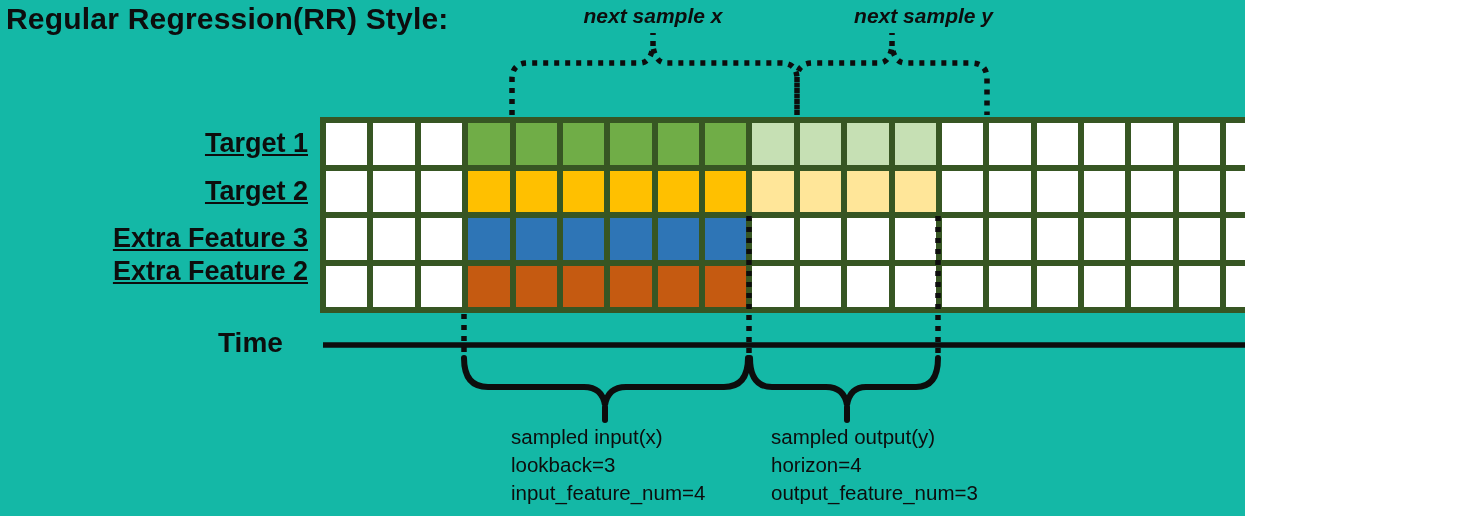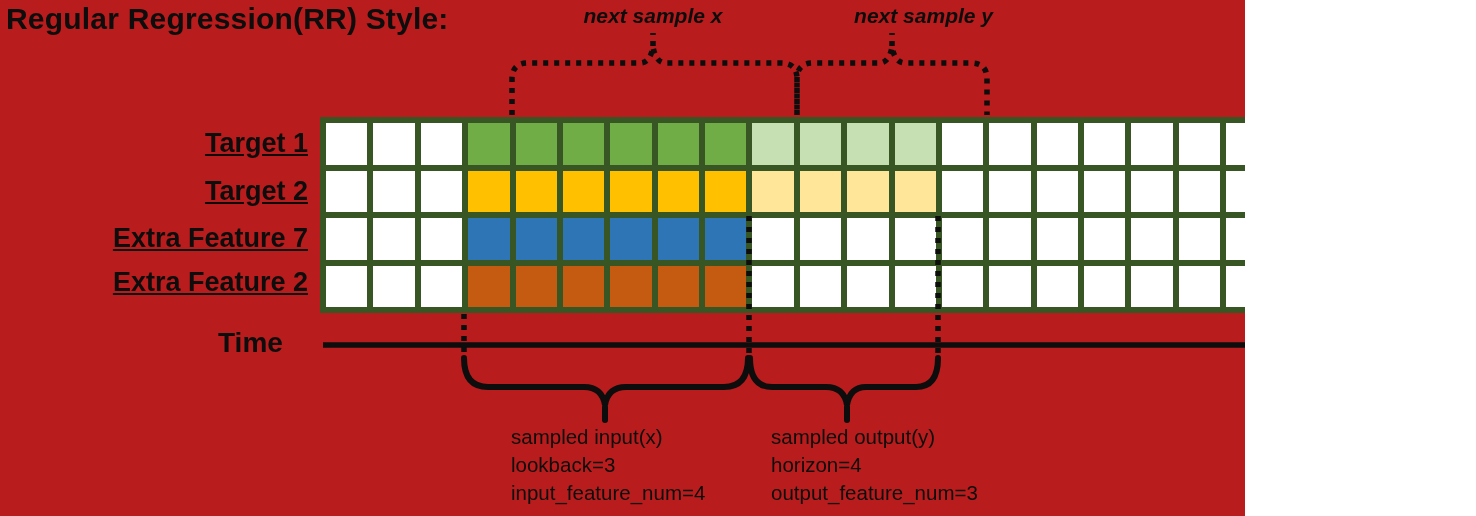--- a/index.html
+++ b/index.html
@@ -1,19 +1,19 @@
 <!DOCTYPE html>
 <html><head>
 <meta charset="utf-8">
 <style>
   html,body{margin:0;padding:0;background:#ffffff;}
   #stage{
     position:relative;
     width:1245px;height:516px;
-    background:#b91c1c;
+    background:#14b8a6;
     font-family:"Liberation Sans", sans-serif;
     color:#0d0d0d;
     overflow:hidden;
   }
   .abs{position:absolute;}
   #title{
     left:6px;top:2px;
     font-size:30px;font-weight:700;
     letter-spacing:0.2px;
     white-space:nowrap;
@@ -62,22 +62,22 @@
 
 <div id="stage">
 
   <div id="title" class="abs">Regular Regression(RR) Style:</div>
 
   <div id="next-sample-x-label" class="abs top-label">next sample x</div>
   <div id="next-sample-y-label" class="abs top-label">next sample y</div>
 
   <div class="abs row-label" style="top:125px">Target 1</div>
   <div class="abs row-label" style="top:172.5px">Target 2</div>
-  <div class="abs row-label" style="top:220px">Extra Feature 7</div>
-  <div class="abs row-label" style="top:264px">Extra Feature 2</div>
+  <div class="abs row-label" style="top:220px">Extra Feature 3</div>
+  <div class="abs row-label" style="top:253px">Extra Feature 2</div>
 
   <div id="grid" class="abs" style="background: rgb(55, 86, 35);">
       <div style="background: rgb(255, 255, 255);"></div>
       <div style="background: rgb(255, 255, 255);"></div>
       <div style="background: rgb(255, 255, 255);"></div>
       <div style="background: rgb(112, 173, 71);"></div>
       <div style="background: rgb(112, 173, 71);"></div>
       <div style="background: rgb(112, 173, 71);"></div>
       <div style="background: rgb(112, 173, 71);"></div>
       <div style="background: rgb(112, 173, 71);"></div>

